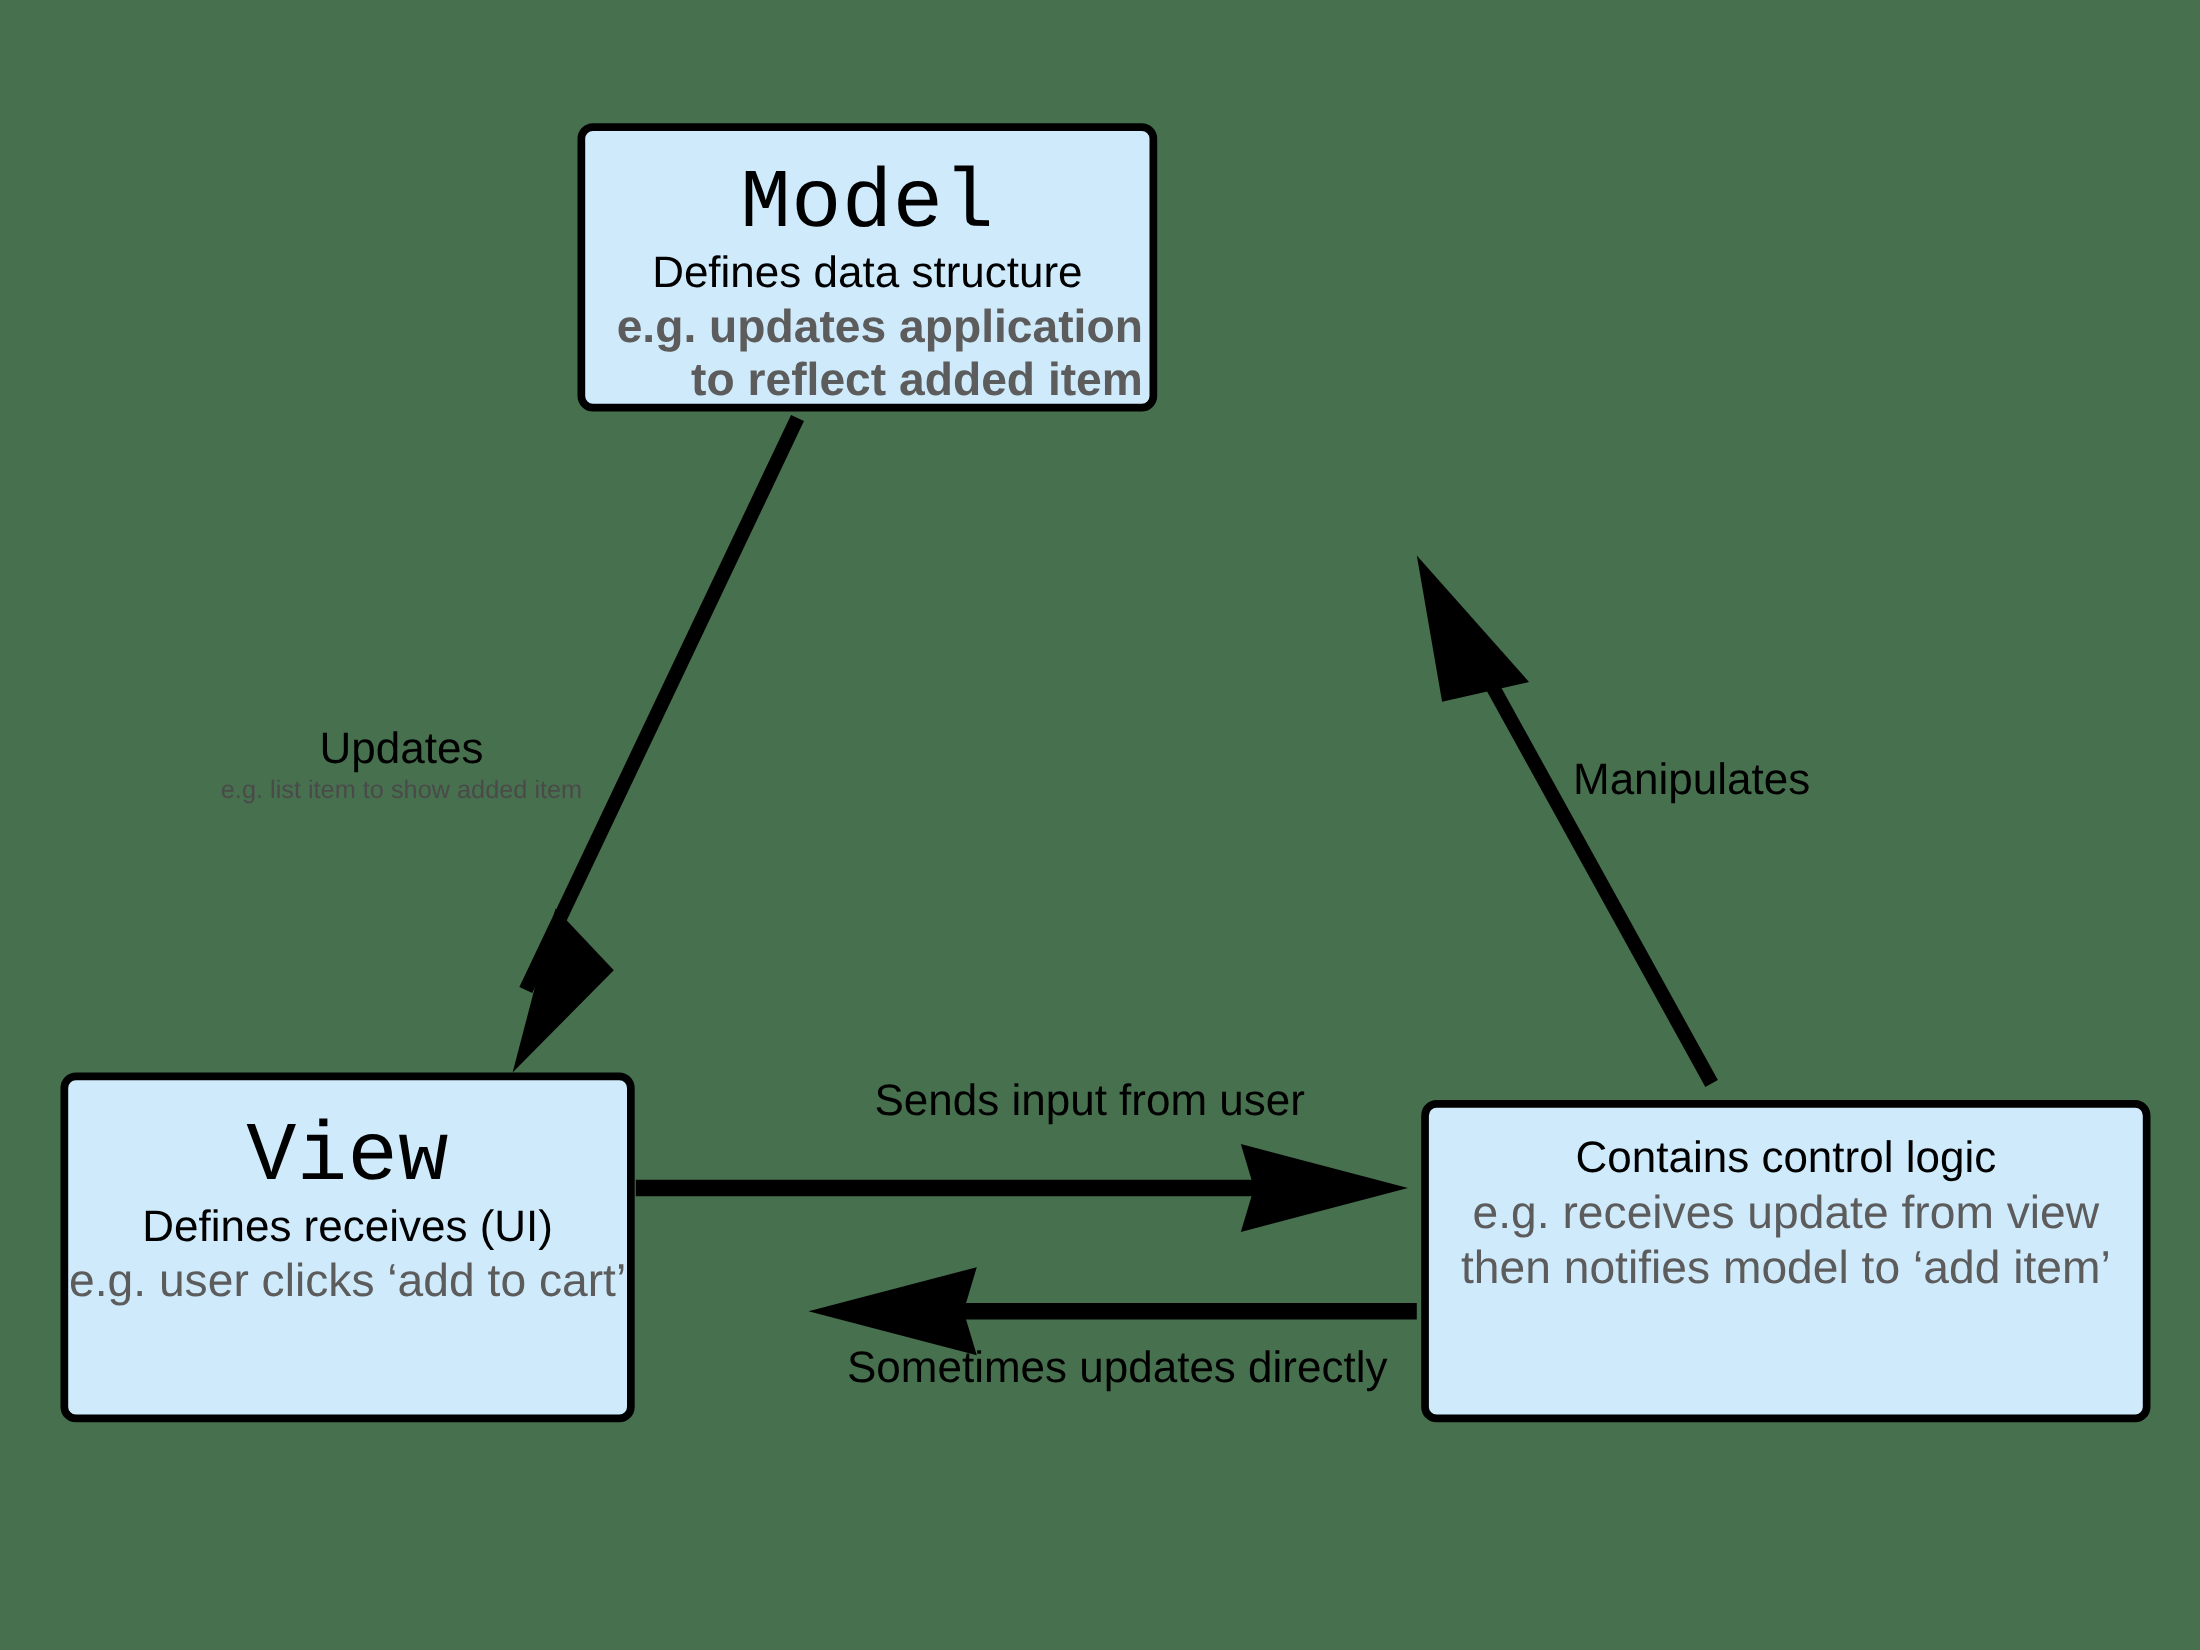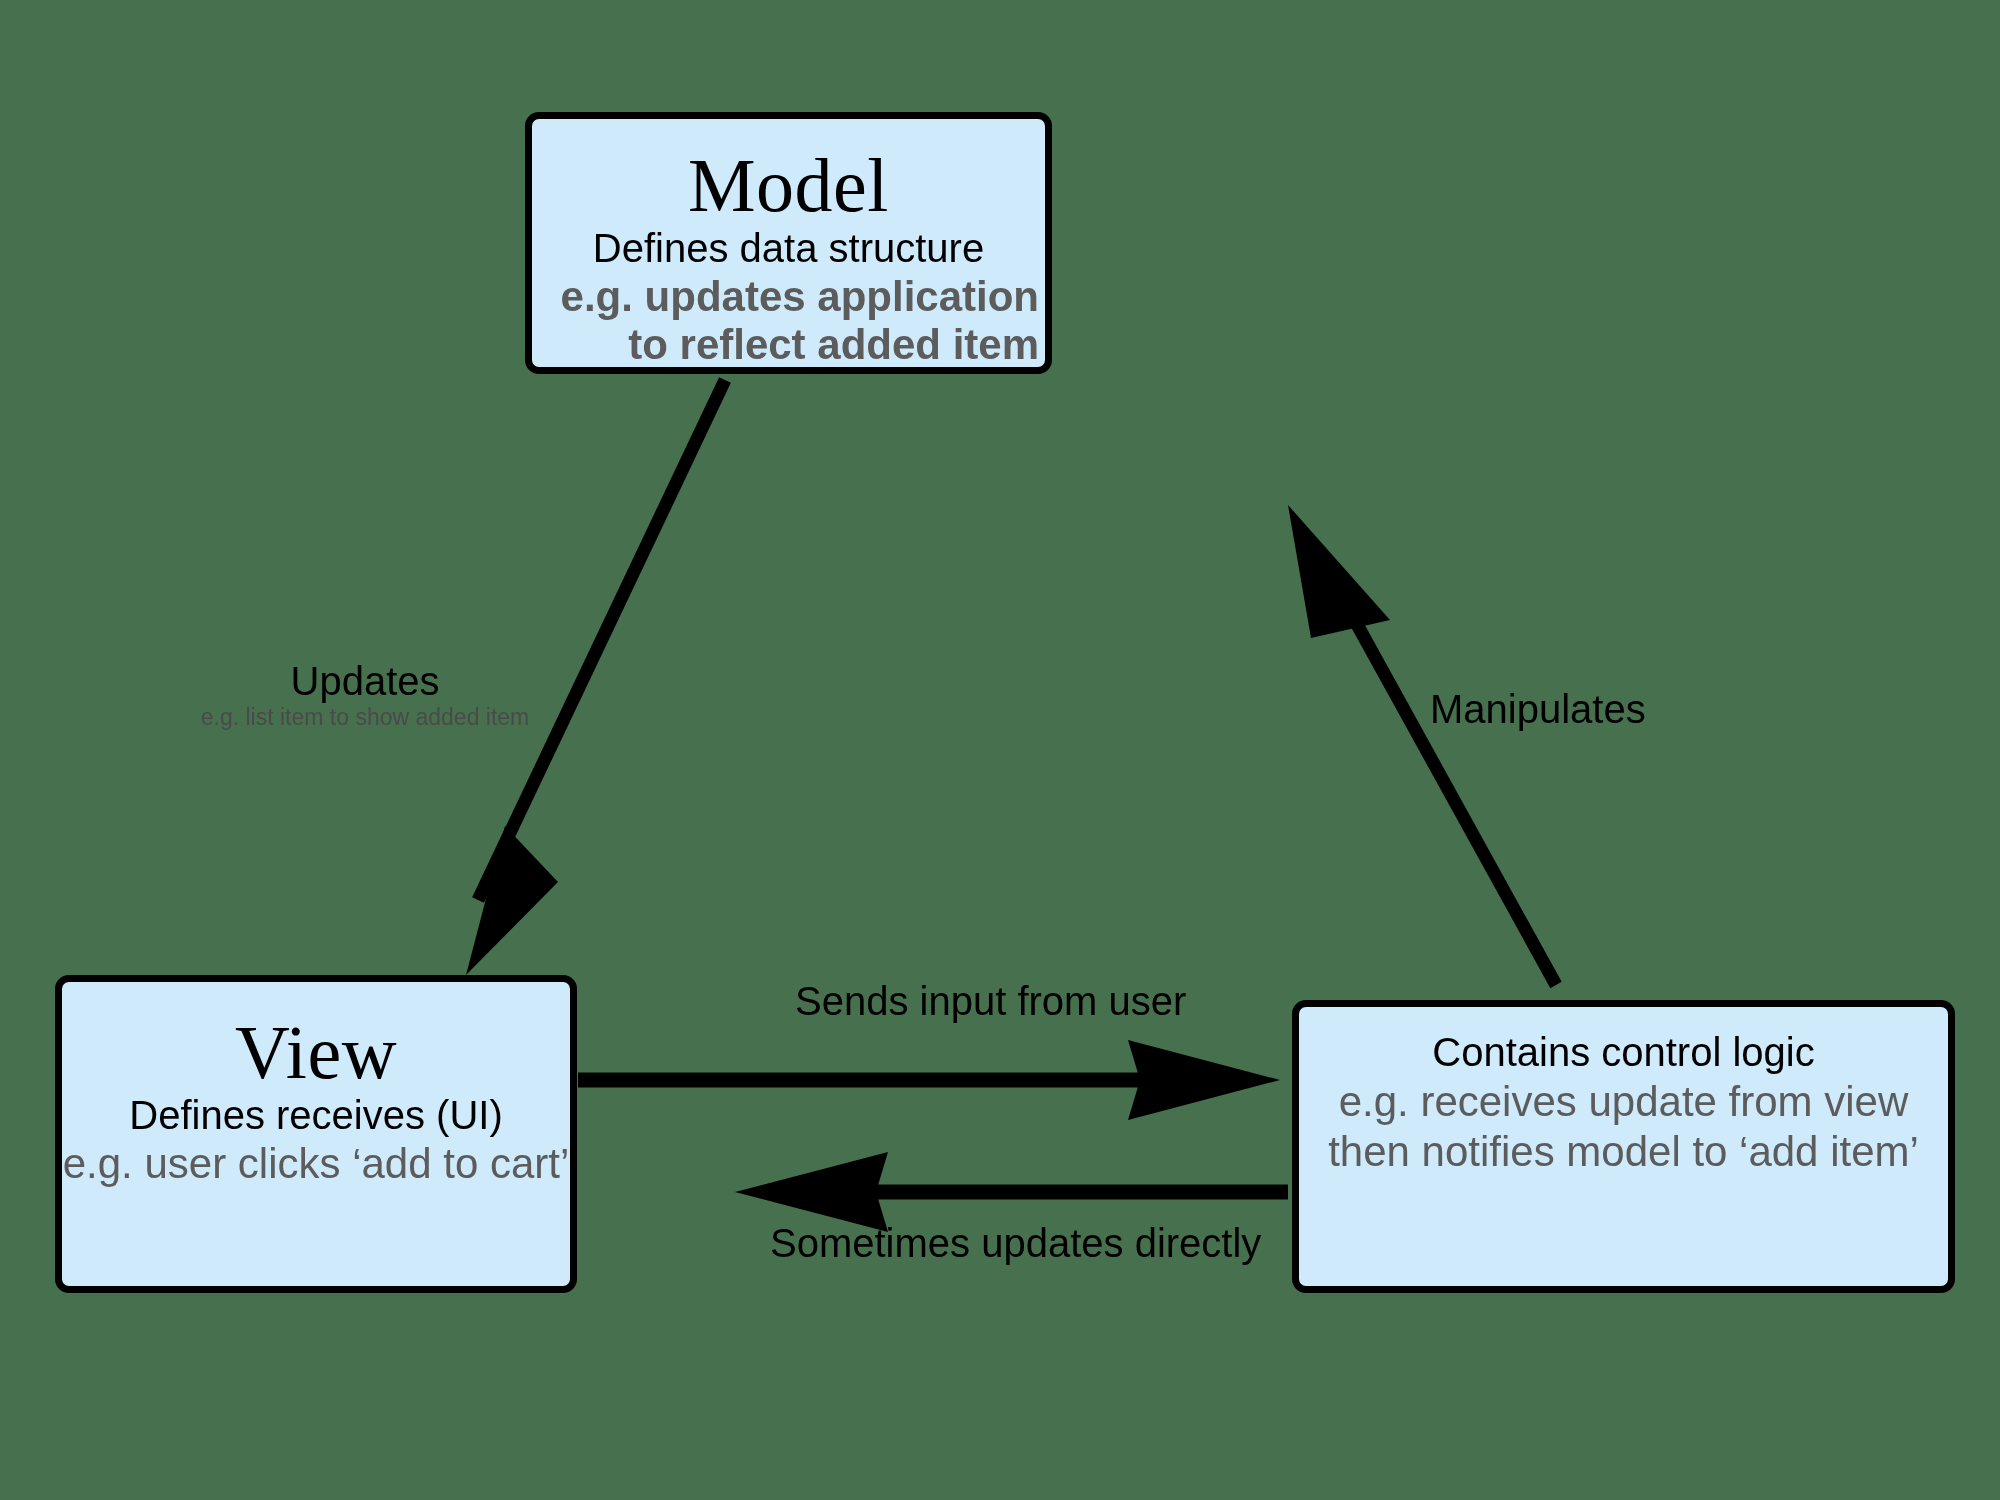--- a/index.html
+++ b/index.html
@@ -27,21 +27,21 @@
     position: absolute;
     background: #cfeafb;
     border: 7px solid #000000;
     border-radius: 14px;
     box-sizing: border-box;
     display: flex;
     flex-direction: column;
     align-items: center;
   }
   .node-title {
-    font-family: Liberation Serif, serif;
+    font-family: Liberation Mono, monospace;
     font-size: 76px;
     line-height: 1.02;
     color: #000000;
     font-weight: 400;
     letter-spacing: 0.5px;
   }
   .node-sub {
     font-family: Liberation Sans, sans-serif;
     font-size: 40px;
     line-height: 1.05;

